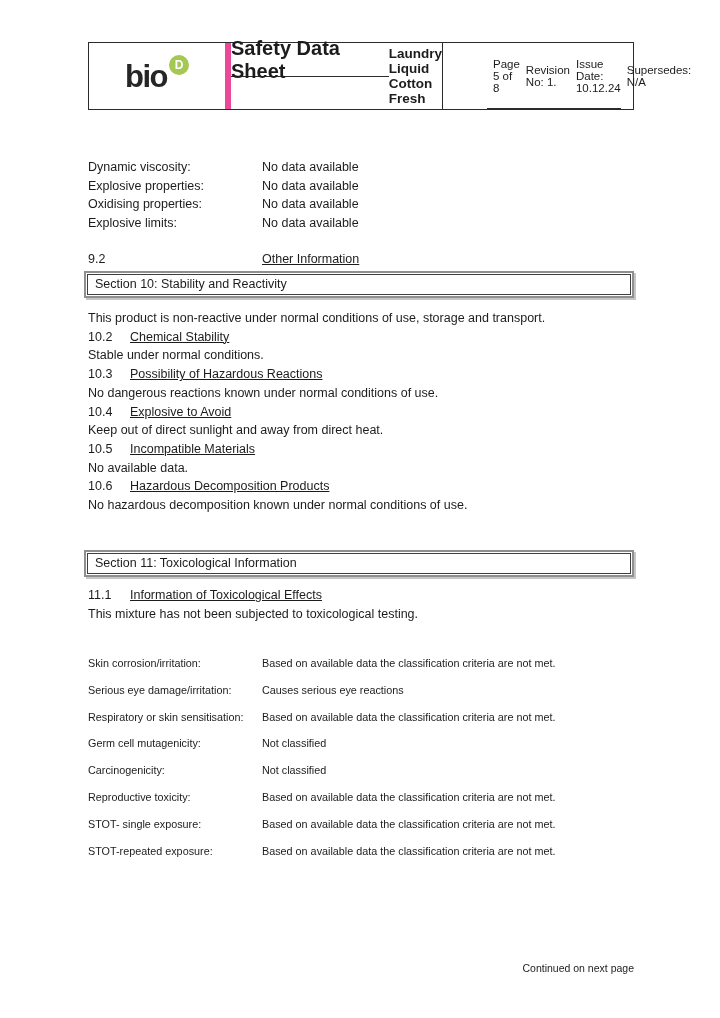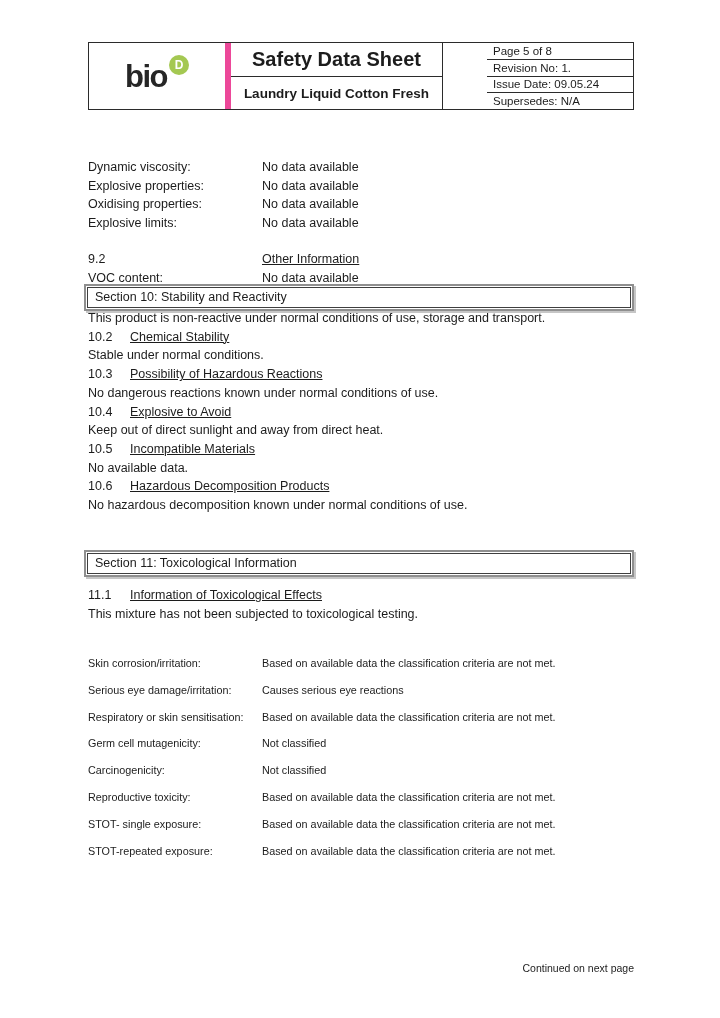--- a/index.html
+++ b/index.html
@@ -13,24 +13,24 @@
     display:flex; border:1px solid #2b2b2b; box-sizing:border-box; background:#fff;
   }
   .logo-cell { width:136px; border-right:6px solid #ec4899; display:flex; align-items:center; justify-content:center; }
   .logo { display:flex; align-items:flex-start; }
   .logo-text { font-weight:bold; font-size:31px; line-height:1; letter-spacing:-1.5px; color:#262626; }
   .logo-d {
     display:inline-block; width:20px; height:20px; border-radius:50%;
     color:#ffffff; font-size:12px; font-weight:bold; text-align:center; line-height:20px;
     margin-left:2px; margin-top:-6px;
   }
-  .title-cell { flex:1; display:flex; flex-direction:column; border-right:1px solid #2b2b2b; }
+  .title-cell { flex:1; display:flex; flex-direction:row; border-right:1px solid #2b2b2b; }
   .title-row { height:33px; border-bottom:1px solid #2b2b2b; display:flex; align-items:center; justify-content:center; font-weight:bold; font-size:20px; letter-spacing:0; }
   .subtitle-row { flex:1; display:flex; align-items:center; justify-content:center; font-weight:bold; font-size:13.5px; }
-  .meta-cell { width:146px; display:flex; flex-direction:column;margin-left:44px; }
+  .meta-cell { width:146px; display:flex; flex-direction:row;margin-left:44px; }
   .meta-row { flex:1; display:flex; align-items:center; padding-left:6px; font-size:11.5px; border-bottom:1px solid #2b2b2b; }
   .meta-row:last-child { border-bottom:none; }
 
   
   .block { position:absolute; left:88px; width:546px; }
   .kv-row { display:flex; line-height:18.7px; font-size:12.5px; }
   .kv-label { width:174px; flex-shrink:0; }
   .kv-value { flex:1; }
   .spacer { height:17px; }
   .u { text-decoration:underline; }
@@ -69,21 +69,21 @@
         <span class="logo-d" style="background: rgb(164, 200, 82);">D</span>
       </div>
     </div>
     <div class="title-cell">
       <div class="title-row">Safety Data Sheet</div>
       <div class="subtitle-row">Laundry Liquid Cotton Fresh</div>
     </div>
     <div class="meta-cell">
       <div class="meta-row">Page 5 of 8</div>
       <div class="meta-row">Revision No: 1.</div>
-      <div class="meta-row">Issue Date: 09.05.24</div>
+      <div class="meta-row">Issue Date: 10.12.24</div>
       <div class="meta-row">Supersedes: N/A</div>
     </div>
   </div>
 
   <div class="block" style="top:129px;margin-top:29px;">
     <div class="kv-row">
       <span class="kv-label">Dynamic viscosity:</span>
       <span class="kv-value">No data available</span>
     </div>
     <div class="kv-row">
@@ -102,21 +102,21 @@
     <div class="kv-row">
       <span class="kv-label">9.2</span>
       <span class="kv-value u">Other Information</span>
     </div>
     <div class="kv-row">
       <span class="kv-label">VOC content:</span>
       <span class="kv-value">No data available</span>
     </div>
   </div>
 
-  <div class="section-box" style="top:284px;">
+  <div class="section-box" style="top:271px;">
     <div class="section-box-inner">Section 10: Stability and Reactivity</div>
   </div>
 
   <div class="block" style="top:309px;">
     <div class="sec-body">This product is non-reactive under normal conditions of use, storage and transport.</div>
     <div class="sec-row">
       <span class="sec-num">10.2</span>
       <span class="sec-heading">Chemical Stability</span>
     </div>
     <div class="sec-body">Stable under normal conditions.</div>

